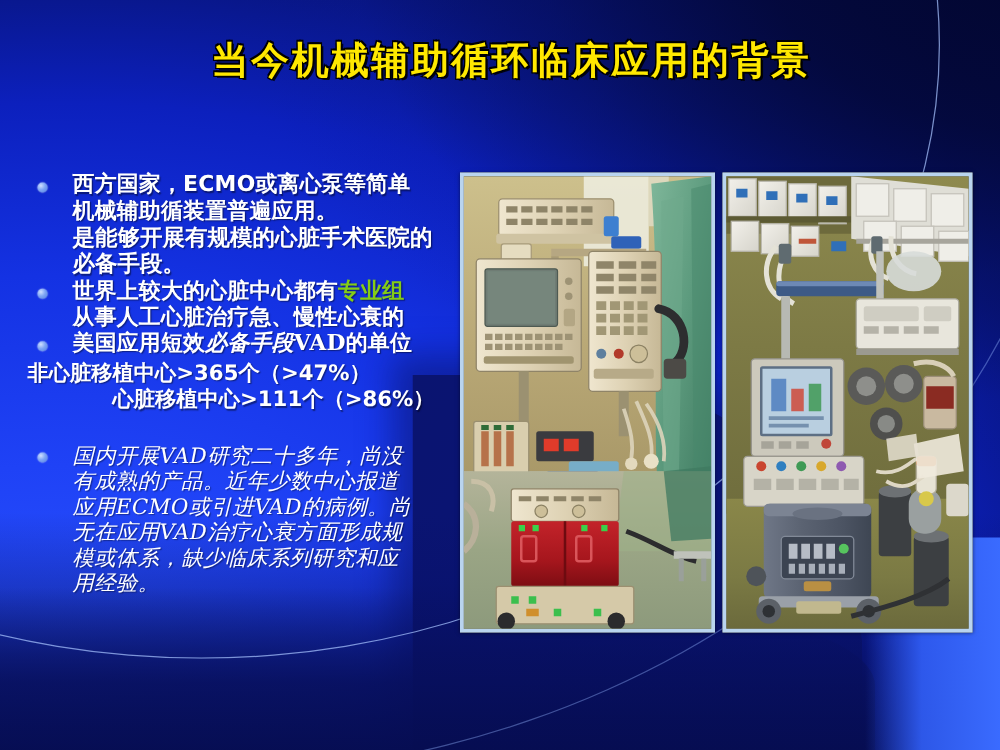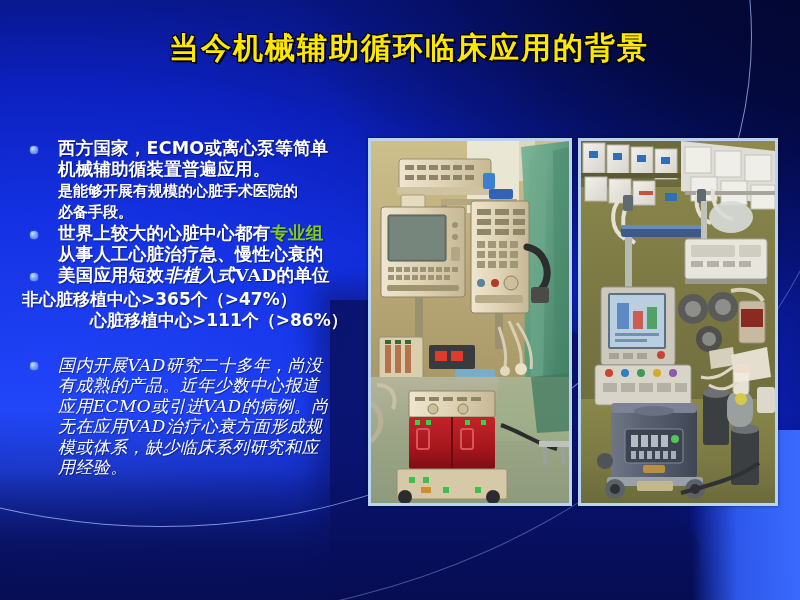--- a/index.html
+++ b/index.html
@@ -101,21 +101,21 @@
     margin-left:36px;
     font-weight:bold;
     font-size:17.5px;
     line-height:20.5px;
     letter-spacing:.2px;
     text-shadow:1px 1px 1px rgba(0,0,0,.45);
   }
   .plain-text{
     margin-left:36px;
     font-weight:bold;
-    font-size:15px;
+    font-size:18px;
     line-height:20.5px;
     text-shadow:1px 1px 1px rgba(0,0,0,.45);
   }
   .hl-orange{color:#84cc16;}
   .ital{font-style:italic;font-weight:bold;}
   .lat{font-family:"DejaVu Serif","Liberation Serif",serif;font-weight:bold;}
   .indent1{margin-left:48px;}
   .sub-line{
     font-weight:bold;
     font-size:17px;
@@ -178,21 +178,21 @@
     </div>
 
     <div class="blk" style="margin-top:1px;">
       <span class="bullet-dot"></span>
       <div class="blk-text"><span>世界上较大的心脏中心都有</span><span class="hl-orange">专业组</span></div>
       <div class="blk-text">从事人工心脏治疗急、慢性心衰的</div>
     </div>
 
     <div class="blk" style="margin-top:1px;">
       <span class="bullet-dot"></span>
-      <div class="blk-text"><span>美国应用短效</span><span class="ital">非植入式</span><span class="lat">VAD</span><span>的单位</span></div>
+      <div class="blk-text"><span>美国应用短效</span><span class="ital">必备手段</span><span class="lat">VAD</span><span>的单位</span></div>
       <div class="sub-line a" style="margin-top:3px;">非心脏移植中心&gt;365个（&gt;47%）</div>
       <div class="sub-line b">心脏移植中心&gt;111个（&gt;86%）</div>
     </div>
 
     <div class="blk" style="margin-top:24px;">
       <span class="bullet-dot" style="top:7px;"></span>
       <div class="para-kai">国内开展VAD研究二十多年，尚没</div>
       <div class="para-kai">有成熟的产品。近年少数中心报道</div>
       <div class="para-kai">应用ECMO或引进VAD的病例。尚</div>
       <div class="para-kai">无在应用VAD治疗心衰方面形成规</div>

